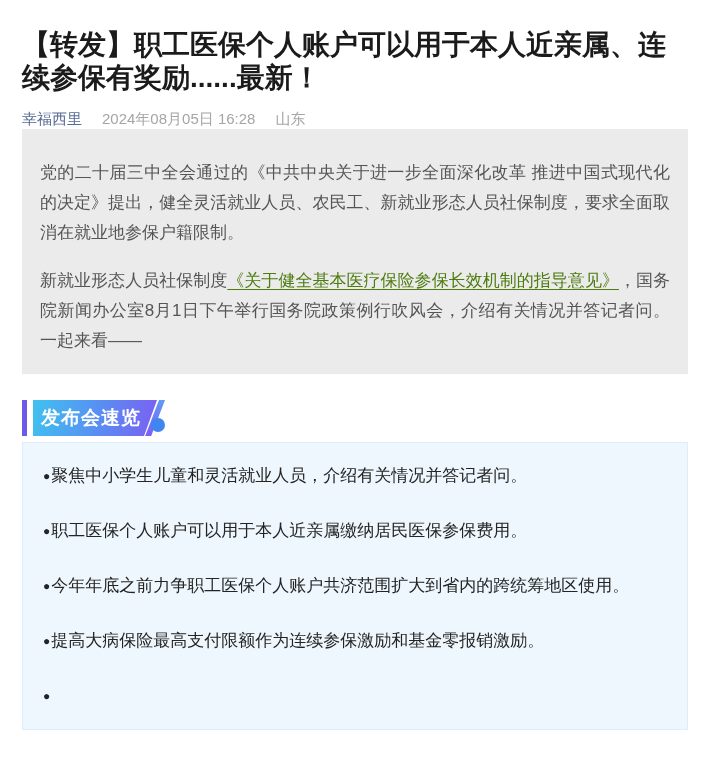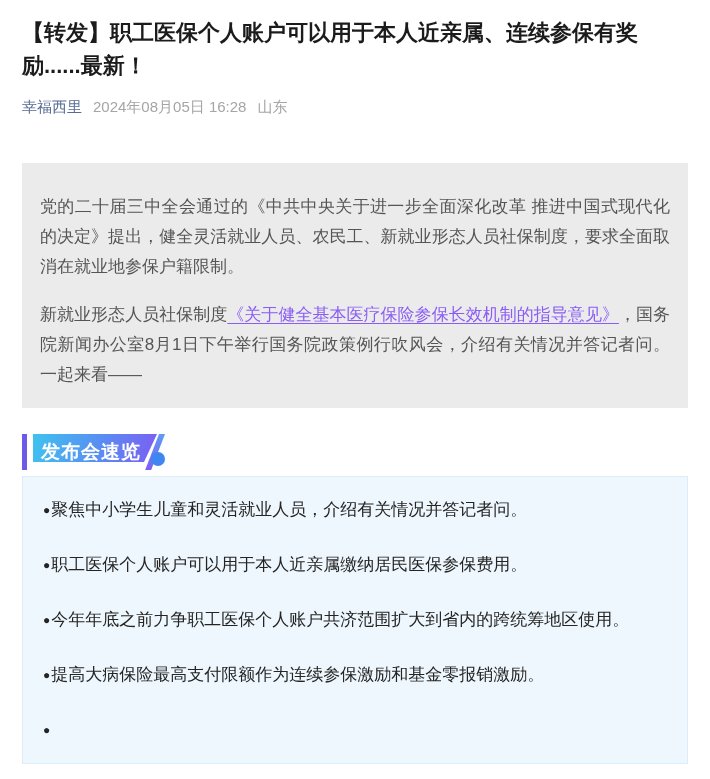--- a/index.html
+++ b/index.html
@@ -8,70 +8,69 @@
     width: 710px;
     font-family: "Liberation Sans", "DejaVu Sans", sans-serif;
     -webkit-font-smoothing: antialiased;
   }
   .page {
     width: 710px;
     padding: 0 22px 13px 22px;
     background: #ffffff;
   }
   .article-title {
-    padding-top: 16px;
-    font-size: 22px;
+    padding-top: 28px;
+    font-size: 28px;
     line-height: 33px;
     font-weight: bold;
     color: #1b1b1b;
   }
   .byline {
     margin-top: 14px;
     font-size: 15px;
     line-height: 21px;
     display: flex;
     align-items: baseline;
-    gap: 11px;
+    gap: 20px;
   }
   .byline .author {
     color: #576b95;
     cursor: pointer;
   }
   .byline .meta {
     color: #a5a5a5;
   }
   .quote-box {
-    margin-top: 46px;
     background: #ebebeb;
     padding: 29px 18px 18px 18px;
     font-size: 17px;
     line-height: 30px;
     color: #555555;
     text-align: justify;
   }
   .quote-box p + p { margin-top: 18px; }
   .quote-link {
-    color: #8b5cf6;
+    color: #4d7c0f;
     text-decoration: underline;
     text-underline-offset: 3px;
     cursor: pointer;
   }
   .section-banner {
     margin-top: 26px;
     height: 36px;
     display: flex;
     align-items: stretch;
   }
   .banner-bar {
     width: 5px;
     background: #6c5be8;
   }
   .banner-ribbon {
     margin-left: 6px;
-    height: 28px;
+    height: 36px;
     line-height: 36px;
     padding: 0 16px 0 8px;
     background: linear-gradient(100deg, #3fc2ef 0%, #5a8cf3 55%, #7c5ef2 100%);
     clip-path: polygon(0 0, 100% 0, calc(100% - 13px) 100%, 0 100%);
     color: #ffffff;
     font-size: 19px;
     font-weight: bold;
     letter-spacing: 1px;
     white-space: nowrap;
   }

